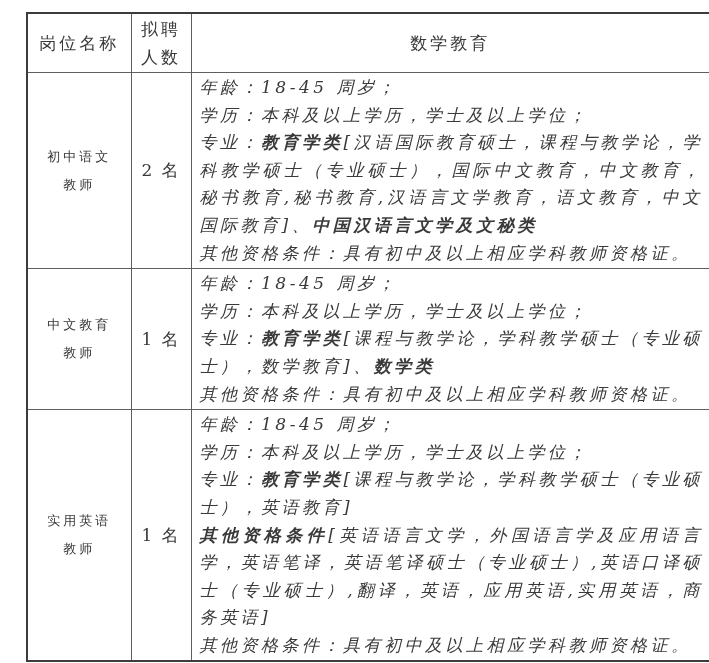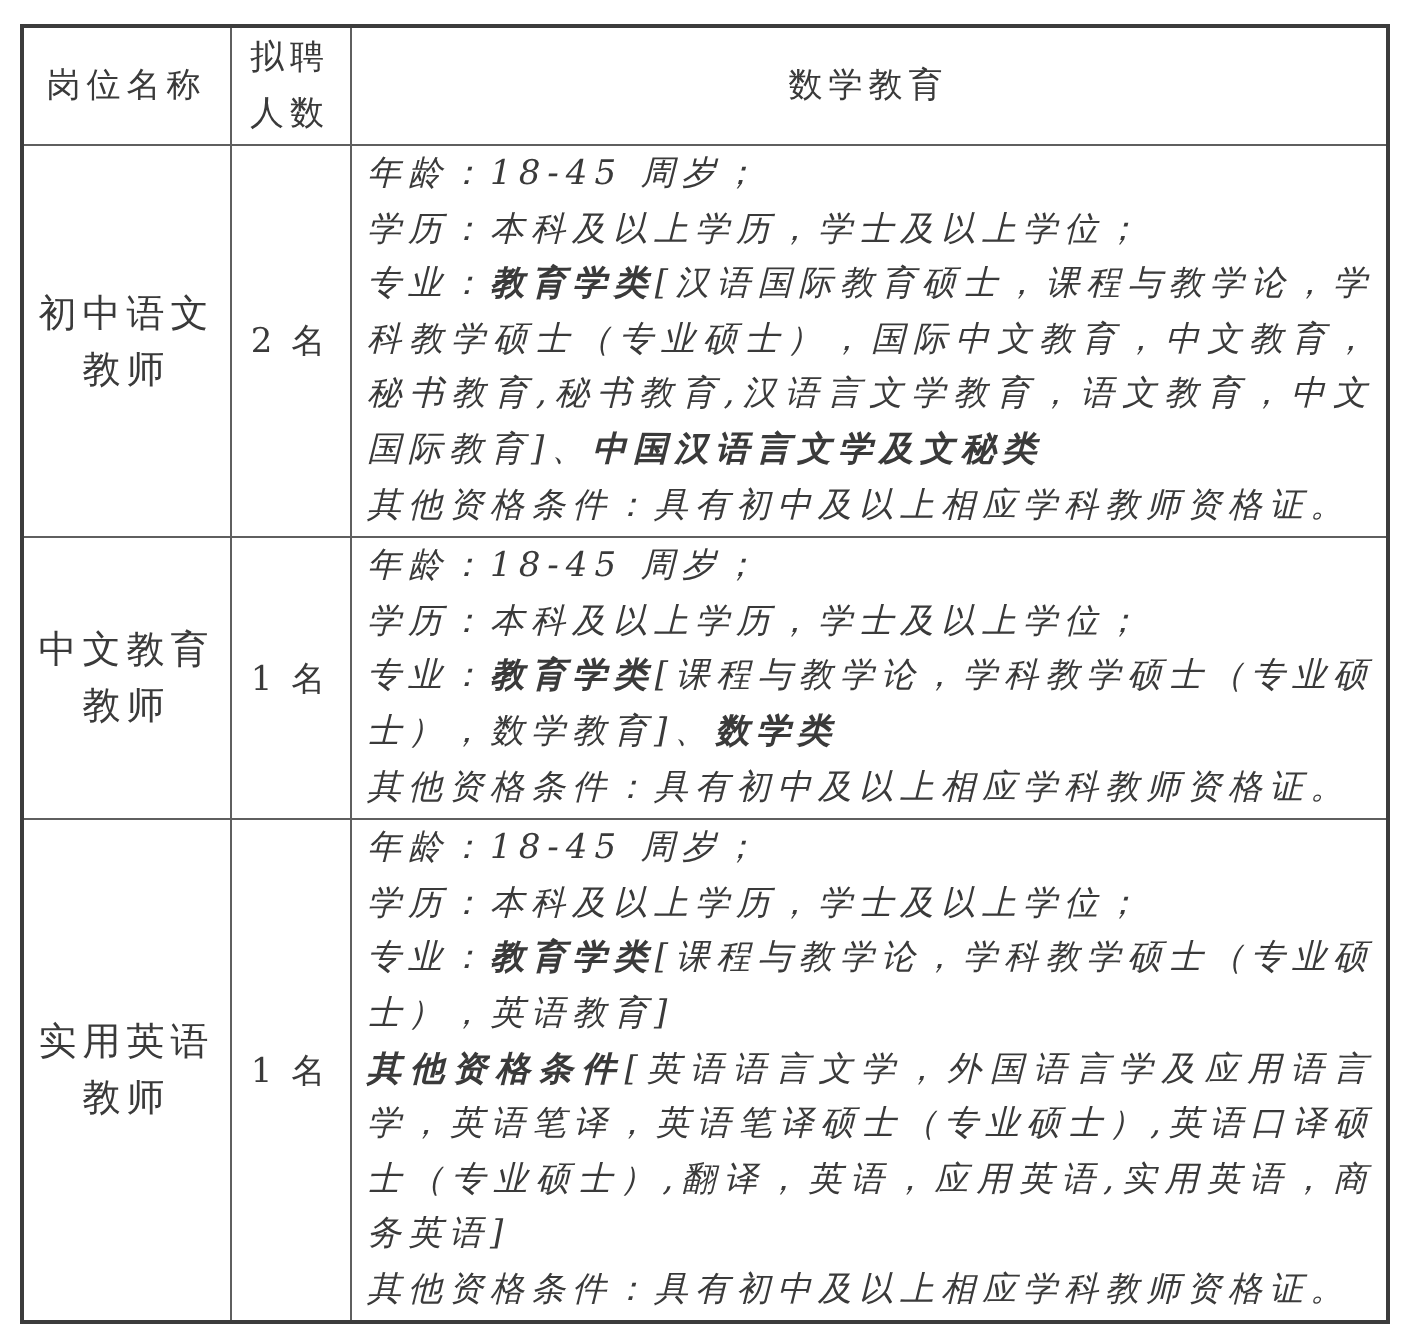--- a/index.html
+++ b/index.html
@@ -4,21 +4,21 @@
 <style>
   html, body {
     margin: 0;
     padding: 0;
     background: #ffffff;
   }
   .page {
     width: 709px;
     height: 663px;
     box-sizing: border-box;
-    padding: 12px 0 0 10px;
+    padding: 12px 0 0 26px;
     background: #ffffff;
     font-family: "DejaVu Serif", "Liberation Serif", serif;
     color: #3a3a3a;
   }
   table.recruit {
     border-collapse: collapse;
     table-layout: fixed;
     width: 683px;
     border: 2px solid #3c3c3c;
   }
@@ -38,21 +38,21 @@
   tr.r3  { height: 249px; }
   th {
     text-align: center;
     font-size: 17px;
     letter-spacing: 3px;
     line-height: 28px;
     white-space: pre-line;
   }
   td.pos {
     text-align: center;
-    font-size: 19px;
+    font-size: 13px;
     letter-spacing: 3px;
     line-height: 28px;
     white-space: pre-line;
   }
   td.cnt {
     text-align: center;
     font-size: 17px;
     letter-spacing: 2px;
   }
   td.cond {

